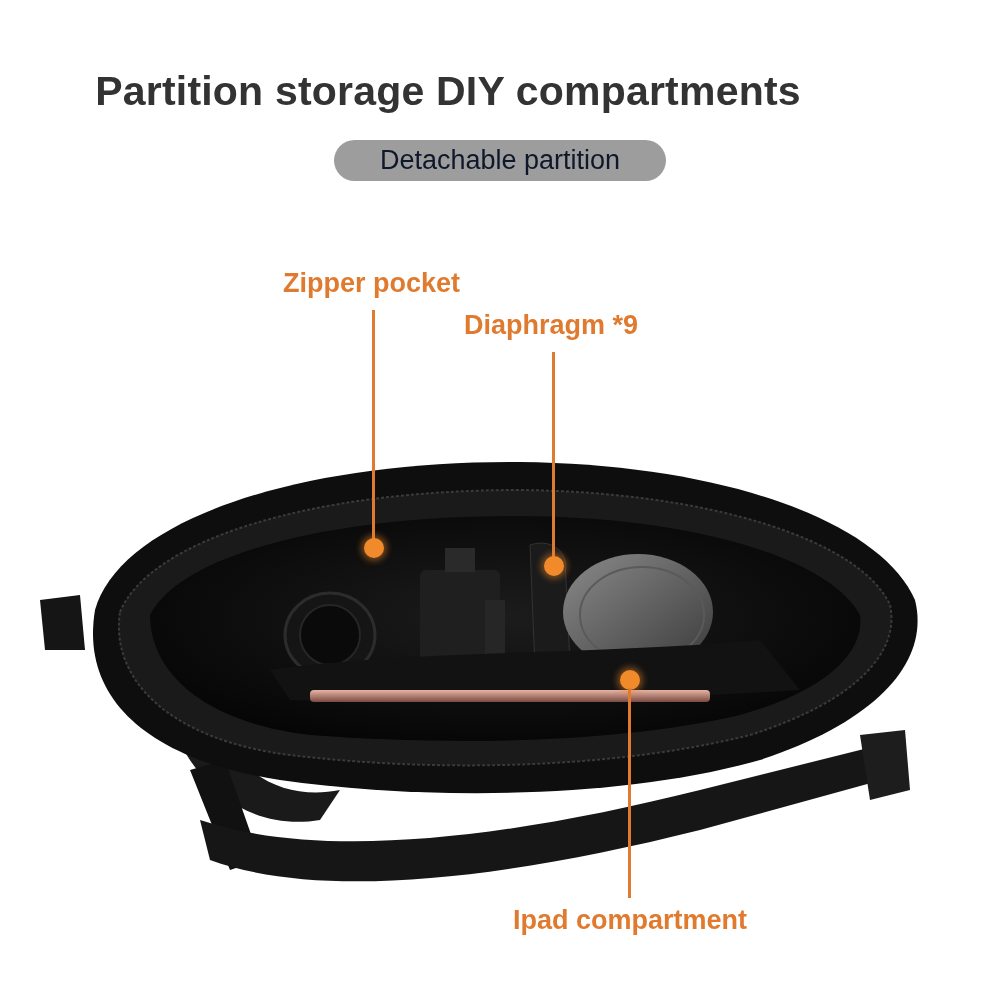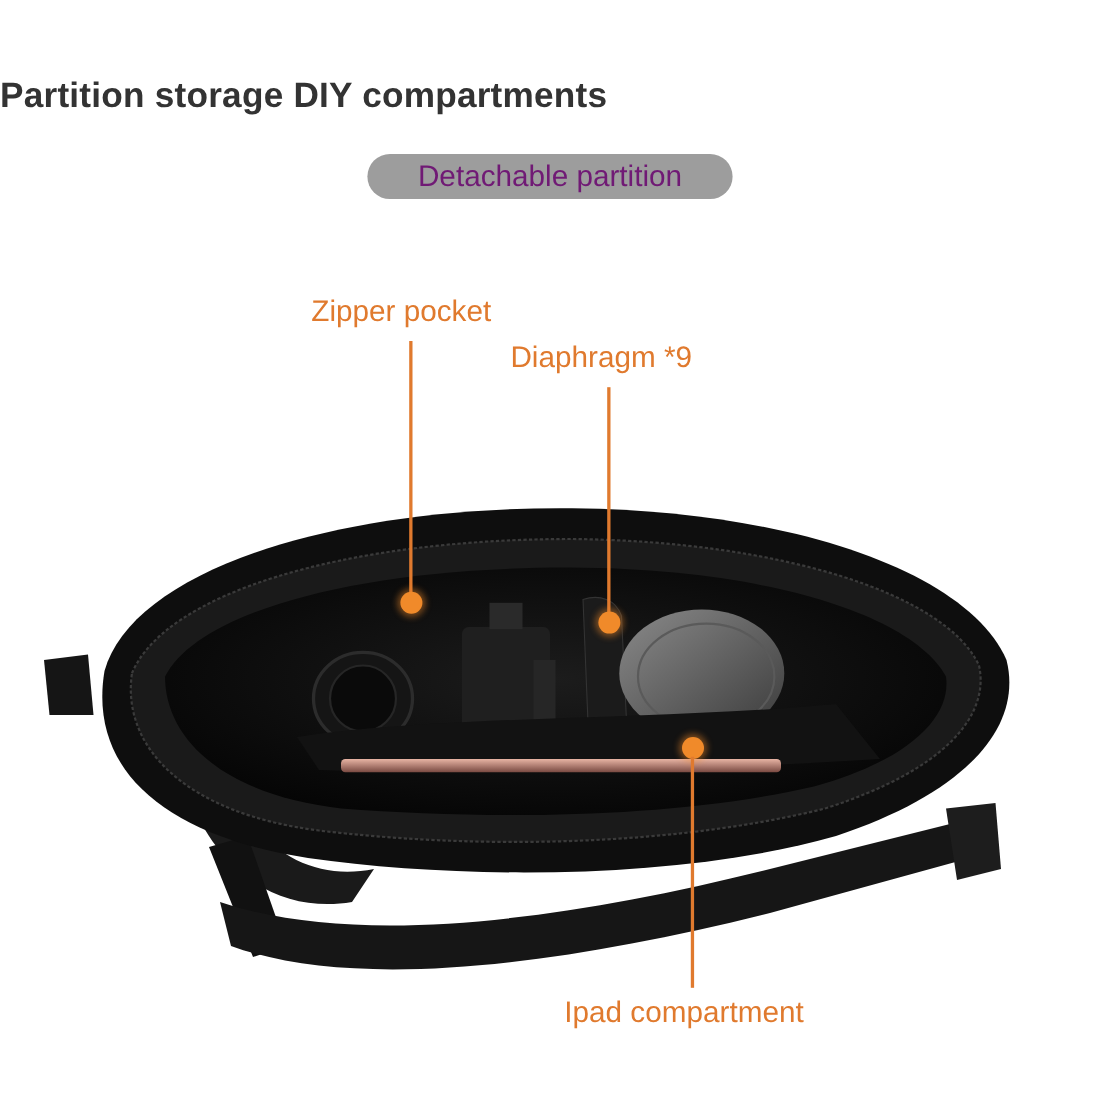--- a/index.html
+++ b/index.html
@@ -1,19 +1,19 @@
 <!DOCTYPE html>
 <html><head>
 <meta charset="utf-8">
 <style>
   html, body { margin:0; padding:0; }
   body { width:1000px; height:1000px; background:#ffffff; position:relative; overflow:hidden; font-family:"Liberation Sans", sans-serif; }
-  .title { position:absolute; top:68px; left:0; width:896px; font-size:32px; font-weight:bold; color:#333333; letter-spacing:0.2px; }
-  .pill { position:absolute; top:140px; left:334px; width:332px; height:41px; border-radius:21px; background:#9d9d9d; color:#701a75; font-size:27px; text-align:center; line-height:41px; }
-  .label { position:absolute; color:#e07a2e; font-size:27px; white-space:nowrap; }
+  .title { position:absolute; top:68px; left:0; width:896px; text-align:center; font-size:41px; font-weight:bold; color:#333333; letter-spacing:0.2px; }
+  .pill { position:absolute; top:140px; left:334px; width:332px; height:41px; border-radius:21px; background:#9d9d9d; color:#0f172a; font-size:27px; text-align:center; line-height:41px; }
+  .label { position:absolute; color:#e07a2e; font-size:27px; white-space:nowrap;font-weight:bold; }
   .lead { position:absolute; width:3px; background:#e07a2e; }
   .dot { position:absolute; width:20px; height:20px; border-radius:50%; background:#f08a2a; box-shadow:0 0 6px 3px rgba(240,138,42,0.45); }
   svg.bag { position:absolute; left:0; top:0; }
 </style>
 </head>
 <body>
 
 <div class="title">Partition storage DIY compartments</div>
 <div class="pill">Detachable partition</div>
 

